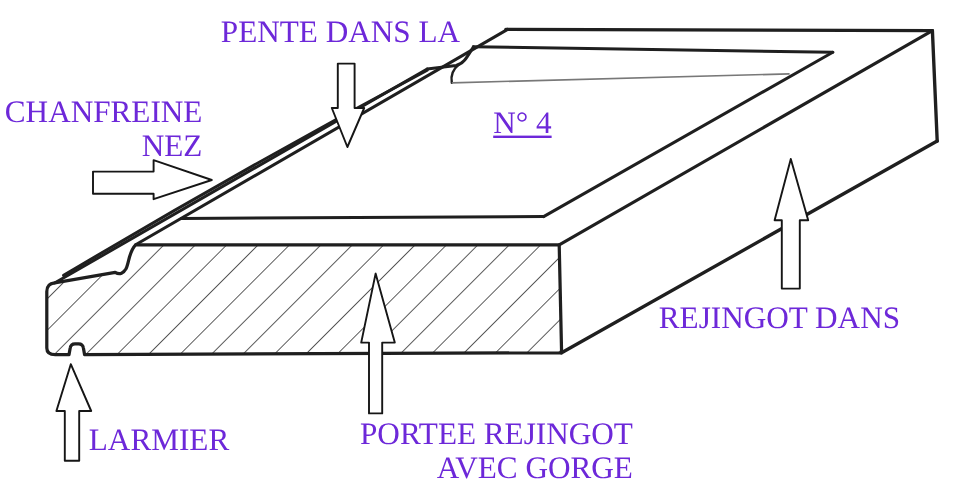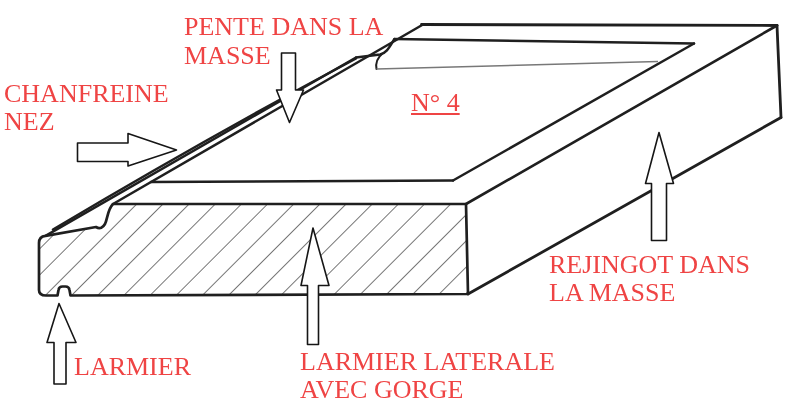--- a/index.html
+++ b/index.html
@@ -9,23 +9,24 @@
     background:#ffffff;
     overflow:hidden;
     font-family:"Liberation Serif", serif;
   }
   .canvas svg{position:absolute;left:0;top:0;}
   .label{
     position:absolute;
     font-family:"Liberation Serif", serif;
     font-size:26px;
     line-height:28px;
-    color:#ef4444;
+    color:#6d28d9;
     white-space:nowrap;
     letter-spacing:0px;
+    text-align:right;
   }
   .label span{display:block;}
   .label.tight{line-height:29px;}
 </style>
 </head>
 <body>
 
 <div class="canvas">
 
   <svg width="800" height="414" viewBox="0 0 800 414">
@@ -74,39 +75,37 @@
       <path d="M 77.5,143 L 128,143 L 128,133.5 L 176.5,150 L 128,166 L 128,161.5 L 77.5,161.5 Z"></path>
       <path d="M 281.5,53 L 295.5,53 L 295.5,90 L 303.5,90 L 289.5,122.5 L 276.5,90 L 281.5,90 Z"></path>
       <path d="M 313,228 L 301,285.5 L 307.5,285.5 L 307.5,344.5 L 318.5,344.5 L 318.5,285.5 L 329,285.5 Z"></path>
       <path d="M 59,303.5 L 47,342.5 L 54,342.5 L 54,384 L 66,384 L 66,342.5 L 76,342.5 Z"></path>
       <path d="M 659,132.5 L 645.5,183.5 L 651.5,183.5 L 651.5,240.5 L 666.5,240.5 L 666.5,183.5 L 673.5,183.5 Z"></path>
     </g>
   </svg>
 
   <div class="label tight" style="left:184px;top:12px;">
     <span>PENTE DANS LA</span>
-    <span>MASSE</span>
   </div>
 
   <div class="label" style="left:4px;top:80px;">
     <span>CHANFREINE</span>
     <span>NEZ</span>
   </div>
 
   <div class="label" style="left:411px;top:89px;text-decoration:underline;">
     <span>N° 4</span>
   </div>
 
   <div class="label" style="left:74px;top:353px;font-family:Liberation Serif, serif;">
     <span>LARMIER</span>
   </div>
 
   <div class="label" style="left:300px;top:348px;">
-    <span>LARMIER LATERALE</span>
+    <span>PORTEE REJINGOT</span>
     <span>AVEC GORGE</span>
   </div>
 
   <div class="label" style="left:549px;top:251px;">
     <span>REJINGOT DANS</span>
-    <span>LA MASSE</span>
   </div>
 
 </div>
 
 </body></html>

